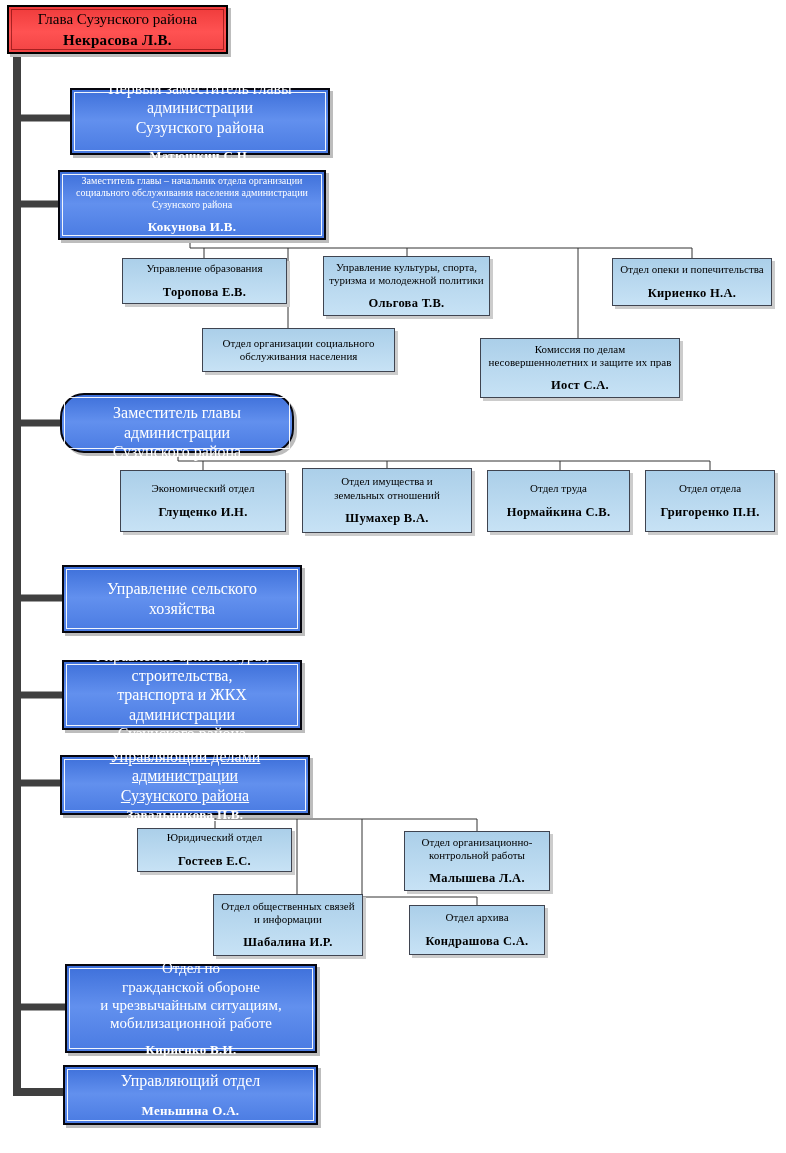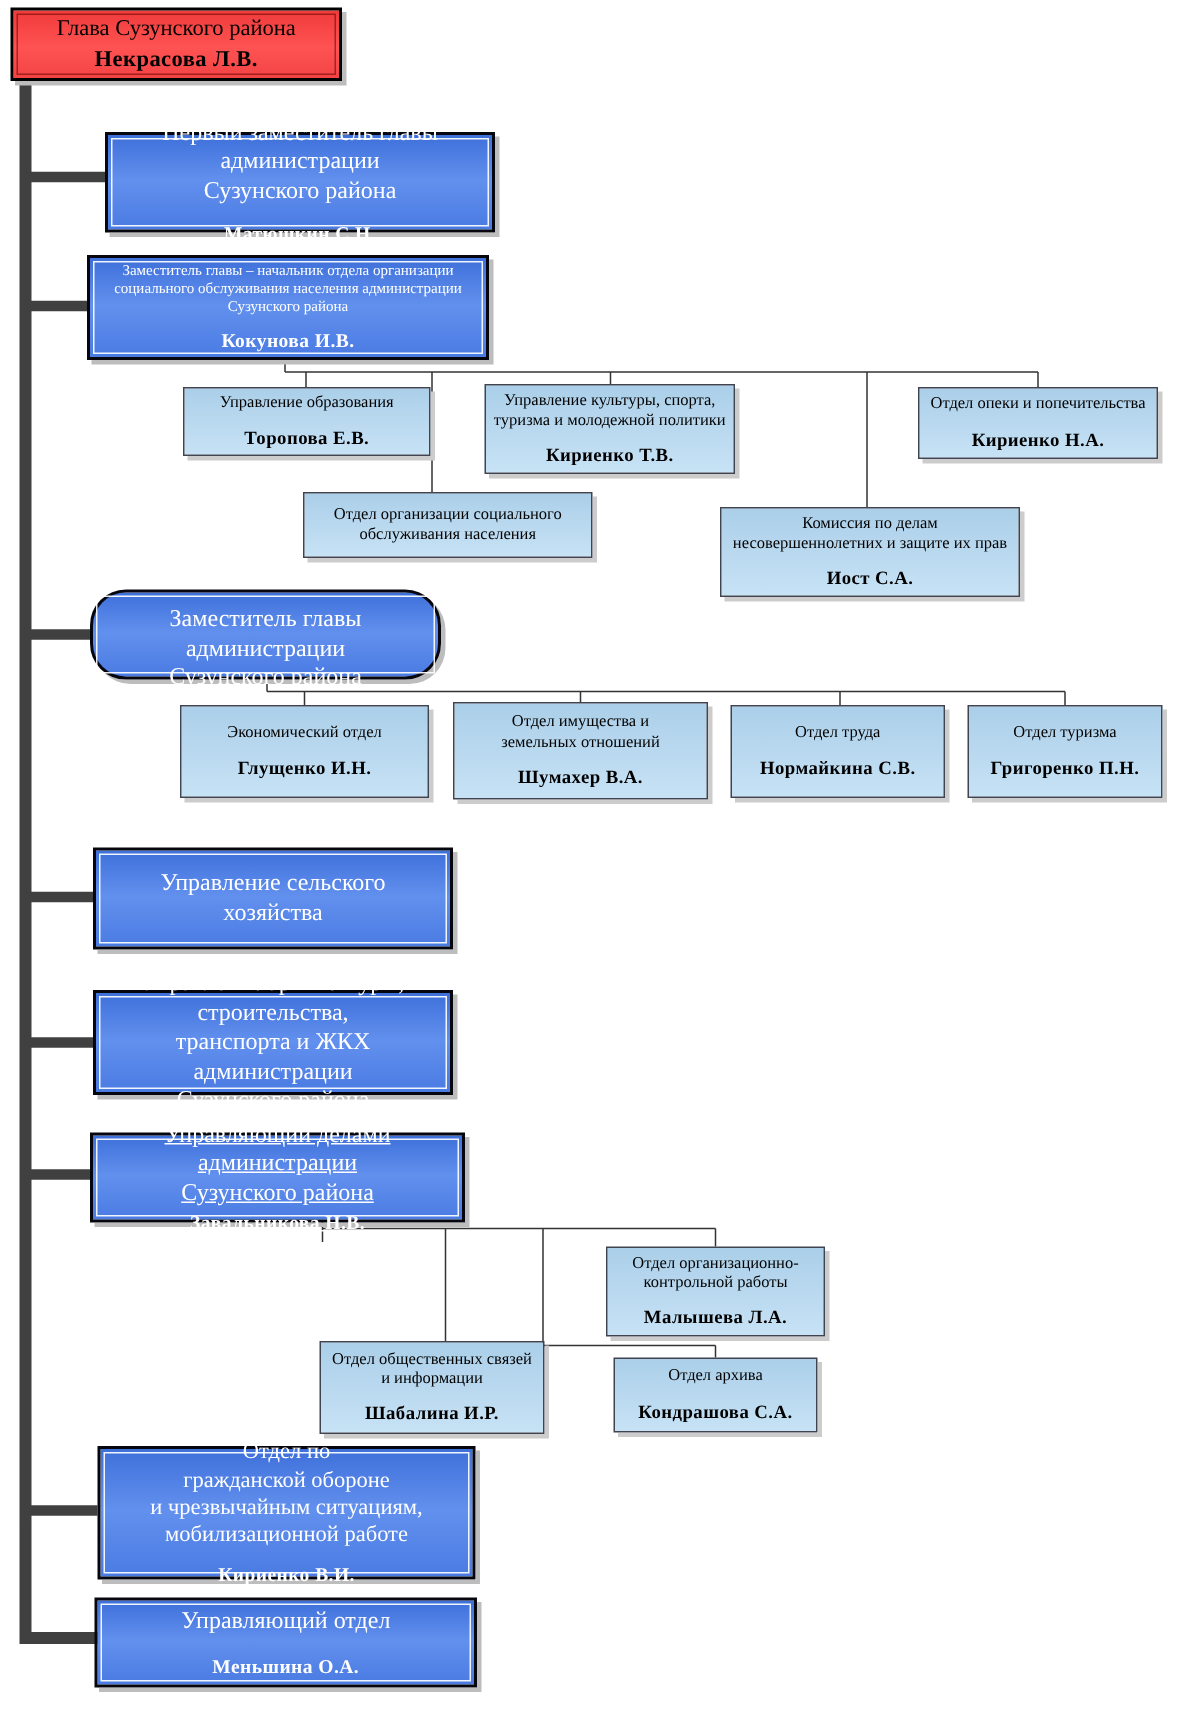--- a/index.html
+++ b/index.html
@@ -88,21 +88,21 @@
   </div>
 
   <div class="node light" style="left:122px;top:258px;width:165px;height:46px;">
     <div class="title">Управление образования</div>
     <div class="name">Торопова Е.В.</div>
   </div>
 
   <div class="node light" style="left:323px;top:256px;width:167px;height:60px;">
     <div class="title">Управление культуры, спорта,
 туризма и молодежной политики</div>
-    <div class="name">Кириенко Т.В.</div>
+    <div class="name">Ольгова Т.В.</div>
   </div>
 
   <div class="node light" style="left:612px;top:258px;width:160px;height:48px;">
     <div class="title">Отдел опеки и попечительства</div>
     <div class="name">Кириенко Н.А.</div>
   </div>
 
   <div class="node light" style="left:202px;top:328px;width:193px;height:44px;">
     <div class="title">Отдел организации социального
 обслуживания населения</div>
@@ -129,40 +129,44 @@
 земельных отношений</div>
     <div class="name">Шумахер В.А.</div>
   </div>
 
   <div class="node light" style="left:487px;top:470px;width:143px;height:62px;">
     <div class="title">Отдел труда</div>
     <div class="name">Нормайкина С.В.</div>
   </div>
 
   <div class="node light" style="left:645px;top:470px;width:130px;height:62px;">
-    <div class="title">Отдел туризма</div>
+    <div class="title">Отдел отдела</div>
     <div class="name">Григоренко П.Н.</div>
   </div>
 
   <div class="node blue" style="left:62px;top:565px;width:240px;height:68px;">
     <div class="title">Управление сельского хозяйства</div>
   </div>
 
   <div class="node blue" style="left:62px;top:660px;width:240px;height:70px;">
     <div class="title">Управление архитектуры, строительства,
 транспорта и ЖКХ администрации
 Сузунского района</div>
   </div>
 
   <div class="node blue" style="left:60px;top:755px;width:250px;height:60px;gap:2px;text-decoration:underline;">
     <div class="title">Управляющий делами администрации
 Сузунского района</div>
     <div class="name">Завальникова Н.В.</div>
   </div>
 
+  <div class="node light" style="left:137px;top:828px;width:155px;height:44px;">
+    <div class="title">Юридический отдел</div>
+    <div class="name">Гостеев Е.С.</div>
+  </div>
 
   <div class="node light" style="left:404px;top:831px;width:146px;height:60px;">
     <div class="title">Отдел организационно-
 контрольной работы</div>
     <div class="name">Малышева Л.А.</div>
   </div>
 
   <div class="node light" style="left:213px;top:894px;width:150px;height:62px;">
     <div class="title">Отдел общественных связей
 и информации</div>

